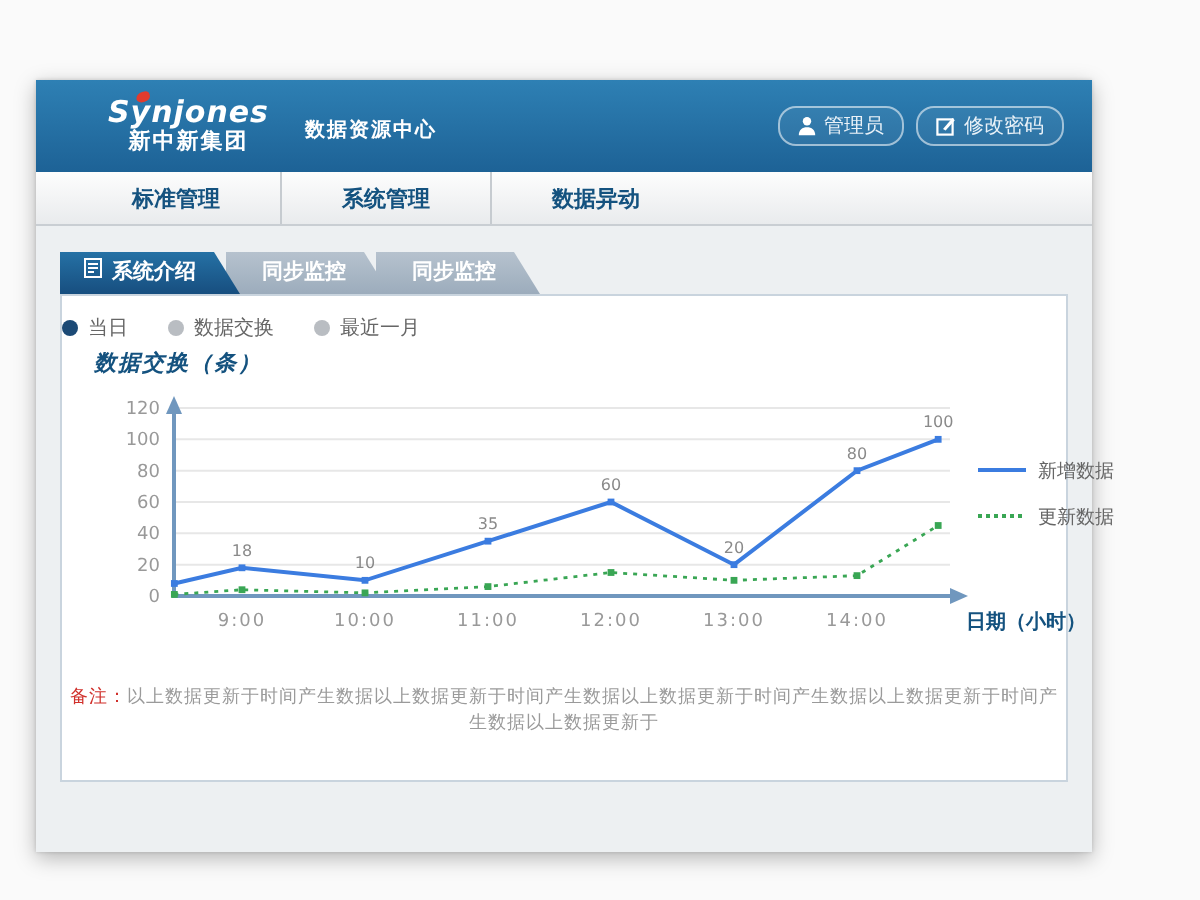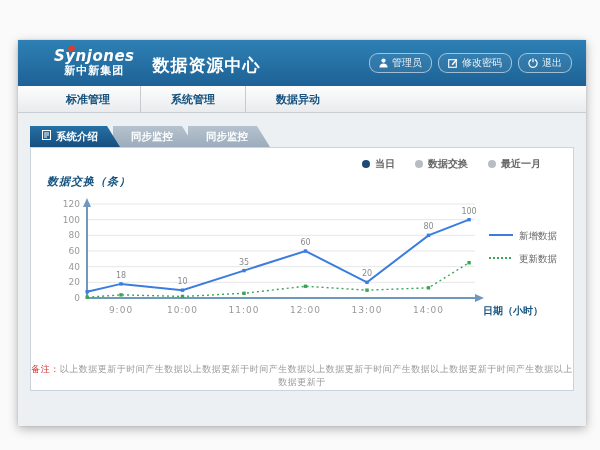--- a/index.html
+++ b/index.html
@@ -1,29 +1,29 @@
 <!DOCTYPE html>
 <html><head>
 <meta charset="utf-8">
 <style>
   * { margin:0; padding:0; box-sizing:border-box; }
   html,body { width:600px; height:450px; overflow:hidden; }
   body { background:#fafafa; font-family:"DejaVu Sans","Liberation Sans",sans-serif; }
 
-  .window { position:absolute; left:18px; top:40px; width:568px; height:386px;
+  .window { position:absolute; left:18px; top:40px; width:528px; height:386px;
             background:#edf0f2; box-shadow:0 3px 10px rgba(0,0,0,.28), 0 0 2px rgba(0,0,0,.15); }
 
   
   .hdr { height:46px; background:linear-gradient(#2e80b4,#1d6296); display:flex; align-items:center; position:relative; }
   .logo { margin-left:36px; color:#fff; line-height:1.05; text-align:center; position:relative; }
   .logo .l1 { font-size:15px; font-weight:bold; font-style:italic; letter-spacing:.5px; }
   .logo .l2 { font-size:11px; font-weight:bold; letter-spacing:1px; }
   .logo .accent { position:absolute; left:14px; top:-3px; width:7px; height:5px;
                   background:#e23b2e; border-radius:60% 40% 50% 50%; transform:rotate(-18deg); }
-  .apptitle { color:#fff; font-size:17px; font-weight:bold; margin-left:18px; margin-top:4px; letter-spacing:1px; }
+  .apptitle { color:#fff; font-size:10px; font-weight:bold; margin-left:18px; margin-top:4px; letter-spacing:1px; }
   .hdr-right { position:absolute; right:14px; top:13px; display:flex; gap:6px; }
   .pillbtn { display:flex; align-items:center; gap:4px; color:#eaf2f8; font-size:10px;
              border:1px solid rgba(255,255,255,.55); border-radius:9px; padding:2px 9px;
              background:rgba(255,255,255,.06); cursor:pointer; }
   .pillbtn svg { display:block; }
 
   
   .nav { height:27px; background:linear-gradient(#fdfdfd,#e9ebed); border-bottom:1px solid #c9ced3;
          display:flex; align-items:stretch; padding-left:18px; }
   .nav-item { display:flex; align-items:center; padding:0 30px; font-size:11px; font-weight:bold;
@@ -35,27 +35,27 @@
   .tabs { display:flex; margin-left:12px; height:21px; position:relative; }
   .tab { height:21px; line-height:21px; color:#fff; font-size:10.5px; font-weight:bold;
          padding:0 22px 0 12px; clip-path:polygon(0 0, calc(100% - 13px) 0, 100% 100%, 0 100%);
          cursor:pointer; display:flex; align-items:center; gap:5px;justify-content:center; }
   .tab.active { background:linear-gradient(#2571a5,#174e7f); z-index:3; }
   .tab.inactive { background:linear-gradient(#b6c2ce,#9cacbc); margin-left:-7px; padding-left:18px; }
   .tab.inactive.t2 { z-index:2; } .tab.inactive.t3 { z-index:1; }
 
   
   .panel { margin:0 12px; background:#fff; border:1px solid #c9d4de; height:244px; position:relative; }
-  .filters { display:flex; justify-content:flex-end; gap:20px; padding:9px 32px 0 0;font-weight:bold; }
+  .filters { display:flex; justify-content:flex-start; gap:20px; padding:9px 32px 0 0; }
   .radio { display:flex; align-items:center; gap:5px; font-size:10px; color:#666; cursor:pointer; }
   .radio .dot { width:8px; height:8px; border-radius:50%; background:#b9bdc2; }
   .radio.sel .dot { background:#1c4a76; }
   .ylabel { margin:3px 0 0 16px; font-size:11px; font-weight:bold; color:#14527f; letter-spacing:1px;font-style:italic; }
   #chart-svg { display:block; margin-top:2px; }
-  .note { margin-top:38px; text-align:center; font-size:9px; color:#9a9a9a; letter-spacing:.5px; }
+  .note { margin-top:17px; text-align:center; font-size:9px; color:#9a9a9a; letter-spacing:.5px; }
   .note .pre { color:#d0302b; }
 </style>
 </head>
 <body>
 
 <div class="window">
 
   <div class="hdr">
     <div class="logo">
       <span class="accent"></span>
@@ -74,29 +74,20 @@
         <span>管理员</span>
       </div>
       <div class="pillbtn">
         <span>
             <svg width="10" height="10" viewBox="0 0 10 10">
               <rect x="0.7" y="1.7" width="7.6" height="7.6" fill="none" stroke="#fff" stroke-width="1.1"></rect>
               <path d="M3.5 6.5 L8.2 1.0 L9.4 2.1 L4.8 7.2 Z" fill="#fff"></path>
             </svg>
           </span>
         <span>修改密码</span>
-      </div>
-      <div class="pillbtn">
-        <span>
-            <svg width="10" height="10" viewBox="0 0 10 10">
-              <path d="M3.2 1.6 A4.1 4.1 0 1 0 6.8 1.6" fill="none" stroke="#fff" stroke-width="1.2"></path>
-              <line x1="5" y1="0.2" x2="5" y2="4.2" stroke="#fff" stroke-width="1.2"></line>
-            </svg>
-          </span>
-        <span>退出</span>
       </div>
     </div>
   </div>
 
   <div class="nav">
     <div class="nav-item">标准管理</div>
     <div class="nav-item">系统管理</div>
     <div class="nav-item">数据异动</div>
   </div>
 

